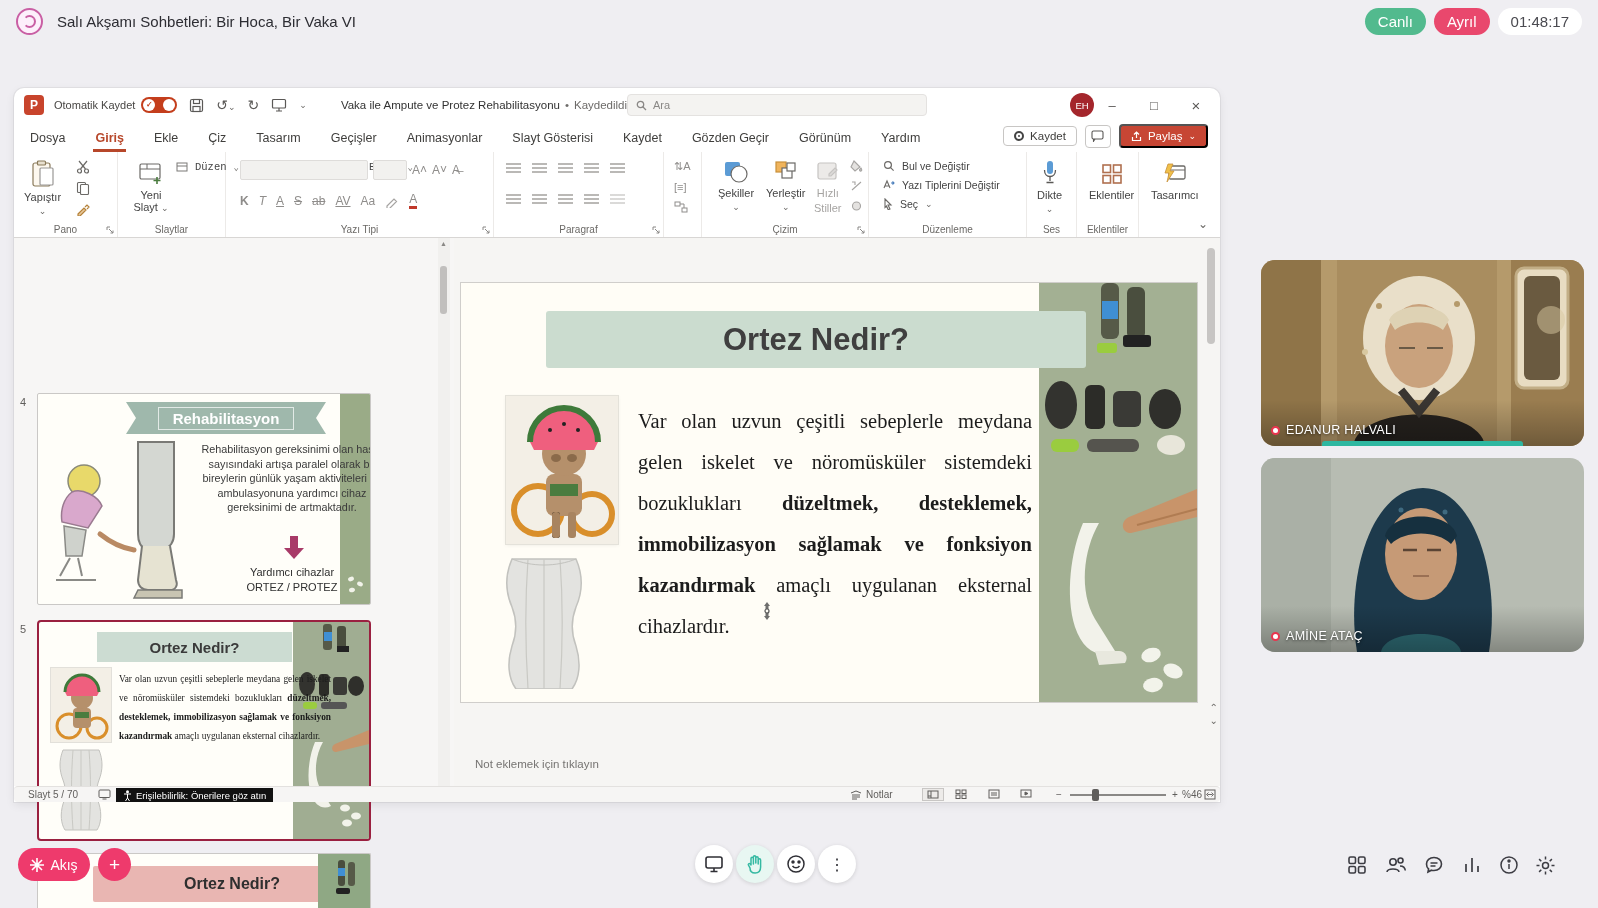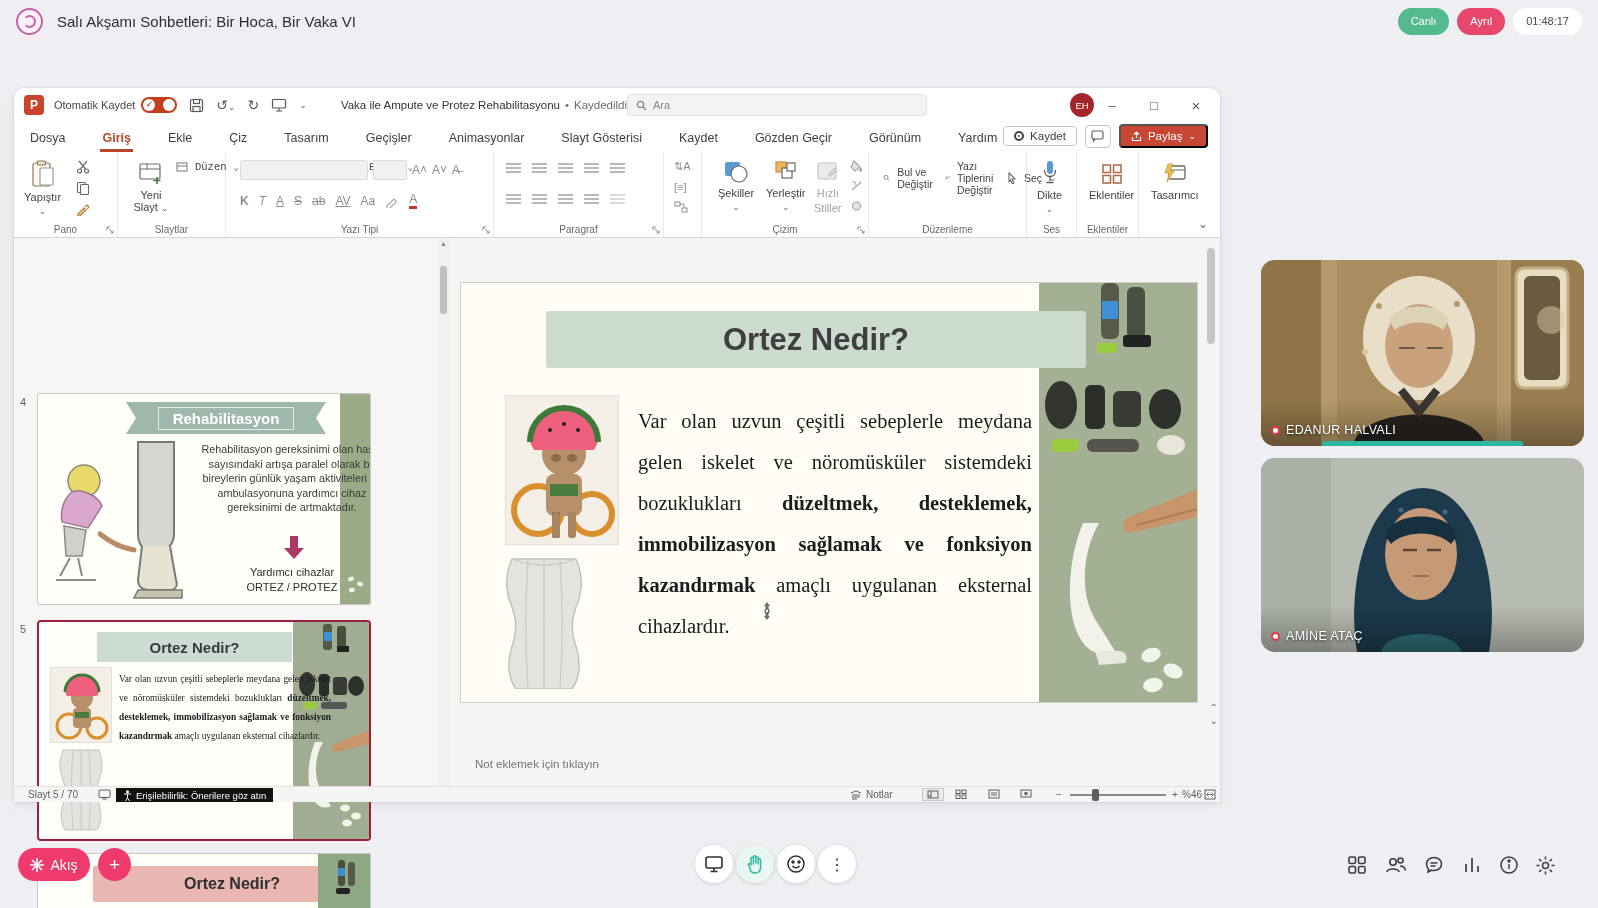--- a/index.html
+++ b/index.html
@@ -6,21 +6,21 @@
   body { font-family: "Liberation Sans", sans-serif; background:#e9e8ed; }
   .stage { position:relative; width:1598px; height:908px; background:#efeef2; overflow:hidden; }
   .abs { position:absolute; }
 
   
   .topbar { position:absolute; top:0; left:0; right:0; height:42px; display:flex; align-items:center; padding:9px 16px; }
   .logo { width:27px; height:27px; border-radius:50%; border:2px solid #c95fa4; background:#fdeffb; position:relative; flex:0 0 auto; }
   .logo::after { content:""; position:absolute; inset:5px; border-radius:50%; border:2px solid #c95fa4; border-left-color:transparent; }
   .meet-title { margin-left:14px; font-size:15px; color:#2d2d33; }
   .top-right { margin-left:auto; display:flex; gap:8px; align-items:center; }
-  .pill { height:27px; border-radius:14px; display:flex; align-items:center; padding:0 13px; font-size:11px; }
+  .pill { height:27px; border-radius:14px; display:flex; align-items:center; padding:0 13px; font-size:15px; }
   .pill.live { background:#52ba8e; color:#fff; }
   .pill.leave { background:#e9486d; color:#fff; }
   .pill.timer { background:#fff; color:#4a4a50; }
 
   
   .ppt { position:absolute; left:14px; top:88px; width:1206px; height:714px; background:#fff;
          border-radius:10px 10px 0 0; box-shadow:0 0 0 1px rgba(0,0,0,.05), 0 3px 10px rgba(0,0,0,.08); }
   .ppt-titlebar { position:absolute; top:0; left:0; right:0; height:34px; display:flex; align-items:center; padding:0 10px; font-size:11px; color:#484644; }
   .ppt-logo { width:20px; height:20px; border-radius:4px; background:#c8442c; color:#fff; font-weight:bold; font-size:12px; display:flex; align-items:center; justify-content:center; }
   .autosave { display:flex; align-items:center; gap:6px; margin-left:10px; }
@@ -28,21 +28,21 @@
   .toggle .chk { position:absolute; left:2px; top:2px; width:12px; height:12px; border-radius:50%; background:#fff; color:#c43e1c; font-size:8px; line-height:12px; text-align:center; font-weight:bold; }
   .toggle .knob { position:absolute; right:2px; top:2px; width:12px; height:12px; border-radius:50%; background:#fff; }
   .qat { display:flex; align-items:center; gap:12px; margin-left:12px; color:#5a5856; font-size:14px; }
   .doc-title { margin-left:34px; font-size:11.5px; color:#333; display:flex; gap:5px; align-items:center; }
   .doc-title .saved { color:#6d6b69; }
   .searchbox { position:absolute; left:613px; top:6px; width:300px; height:22px; background:#f4f3f1; border:1px solid #e4e2e0; border-radius:4px; display:flex; align-items:center; padding:0 8px; gap:6px; color:#8a8886; font-size:11px; }
   .avatar { position:absolute; left:1056px; top:5px; width:24px; height:24px; border-radius:50%; background:#a4262c; color:#fff; font-size:9.5px; display:flex; align-items:center; justify-content:center; }
   .winbtn { position:absolute; top:0; width:40px; height:34px; display:flex; align-items:center; justify-content:center; color:#5a5856; font-size:13px; }
 
   
-  .ppt-tabs { position:absolute; top:34px; left:0; right:0; height:30px; display:flex; align-items:flex-end; padding:0 0 0 14px; gap:33px; font-size:12.5px; color:#3f3e3c; }
+  .ppt-tabs { position:absolute; top:34px; left:0; right:0; height:30px; display:flex; align-items:flex-end; padding:0 0 0 14px; gap:26px; font-size:12.5px; color:#3f3e3c; }
   .tab { padding:5px 2px 7px; }
   .tab.active { color:#b7472a; font-weight:bold; border-bottom:3px solid #b7472a; padding-bottom:4px; }
   .tabs-right { position:absolute; right:12px; top:36px; display:flex; align-items:center; gap:8px; }
   .btn-rec { display:flex; align-items:center; gap:6px; border:1px solid #c8c6c4; border-radius:4px; background:#fff; padding:3px 10px; font-size:11.5px; color:#3f3e3c; }
   .rec-dot { width:10px; height:10px; border:2px solid #444; border-radius:50%; position:relative; }
   .rec-dot::after{ content:""; position:absolute; inset:2px; background:#444; border-radius:50%; }
   .btn-share { display:flex; align-items:center; gap:6px; border-radius:4px; background:#c74634; padding:4px 10px; font-size:11.5px; color:#fff; }
   .btn-comment { border:1px solid #c8c6c4; border-radius:4px; background:#fff; width:26px; height:23px; display:flex; align-items:center; justify-content:center; }
 
   
@@ -365,21 +365,21 @@
               <circle cx="6.5" cy="6" r="4" fill="#e4e2e0"></circle>
             </svg>
         </div>
         <div class="glabel">Çizim</div>
         <svg class="abs" style="right:3px; bottom:3px;" width="8" height="8" viewBox="0 0 8 8" stroke="#8a8886" fill="none" stroke-width="1">
             <path d="M1 1v3M1 1h3M3 3l4 4M7 4.5V7H4.5"></path>
           </svg>
       </div>
 
       <div class="rgroup" style="width:158px;">
-        <div class="abs" style="left:14px; top:8px; display:flex; flex-direction:row; gap:7px; font-size:10.5px;">
+        <div class="abs" style="left:14px; top:8px; display:flex; flex-direction:column; gap:7px; font-size:10.5px;">
           <span class="mini-row">
             <svg width="12" height="12" viewBox="0 0 12 12" fill="none" stroke="#6b6966" stroke-width="1.2">
                 <circle cx="5" cy="5" r="3.4"></circle>
                 <path d="M7.6 7.6l3 3"></path>
               </svg>
             <span>Bul ve Değiştir</span>
             </span>
           <span class="mini-row">
             <svg width="12" height="12" viewBox="0 0 12 12" fill="none" stroke="#6b6966" stroke-width="1.1">
                 <path d="M1 9L4 2l3 7M2 7h4"></path>

